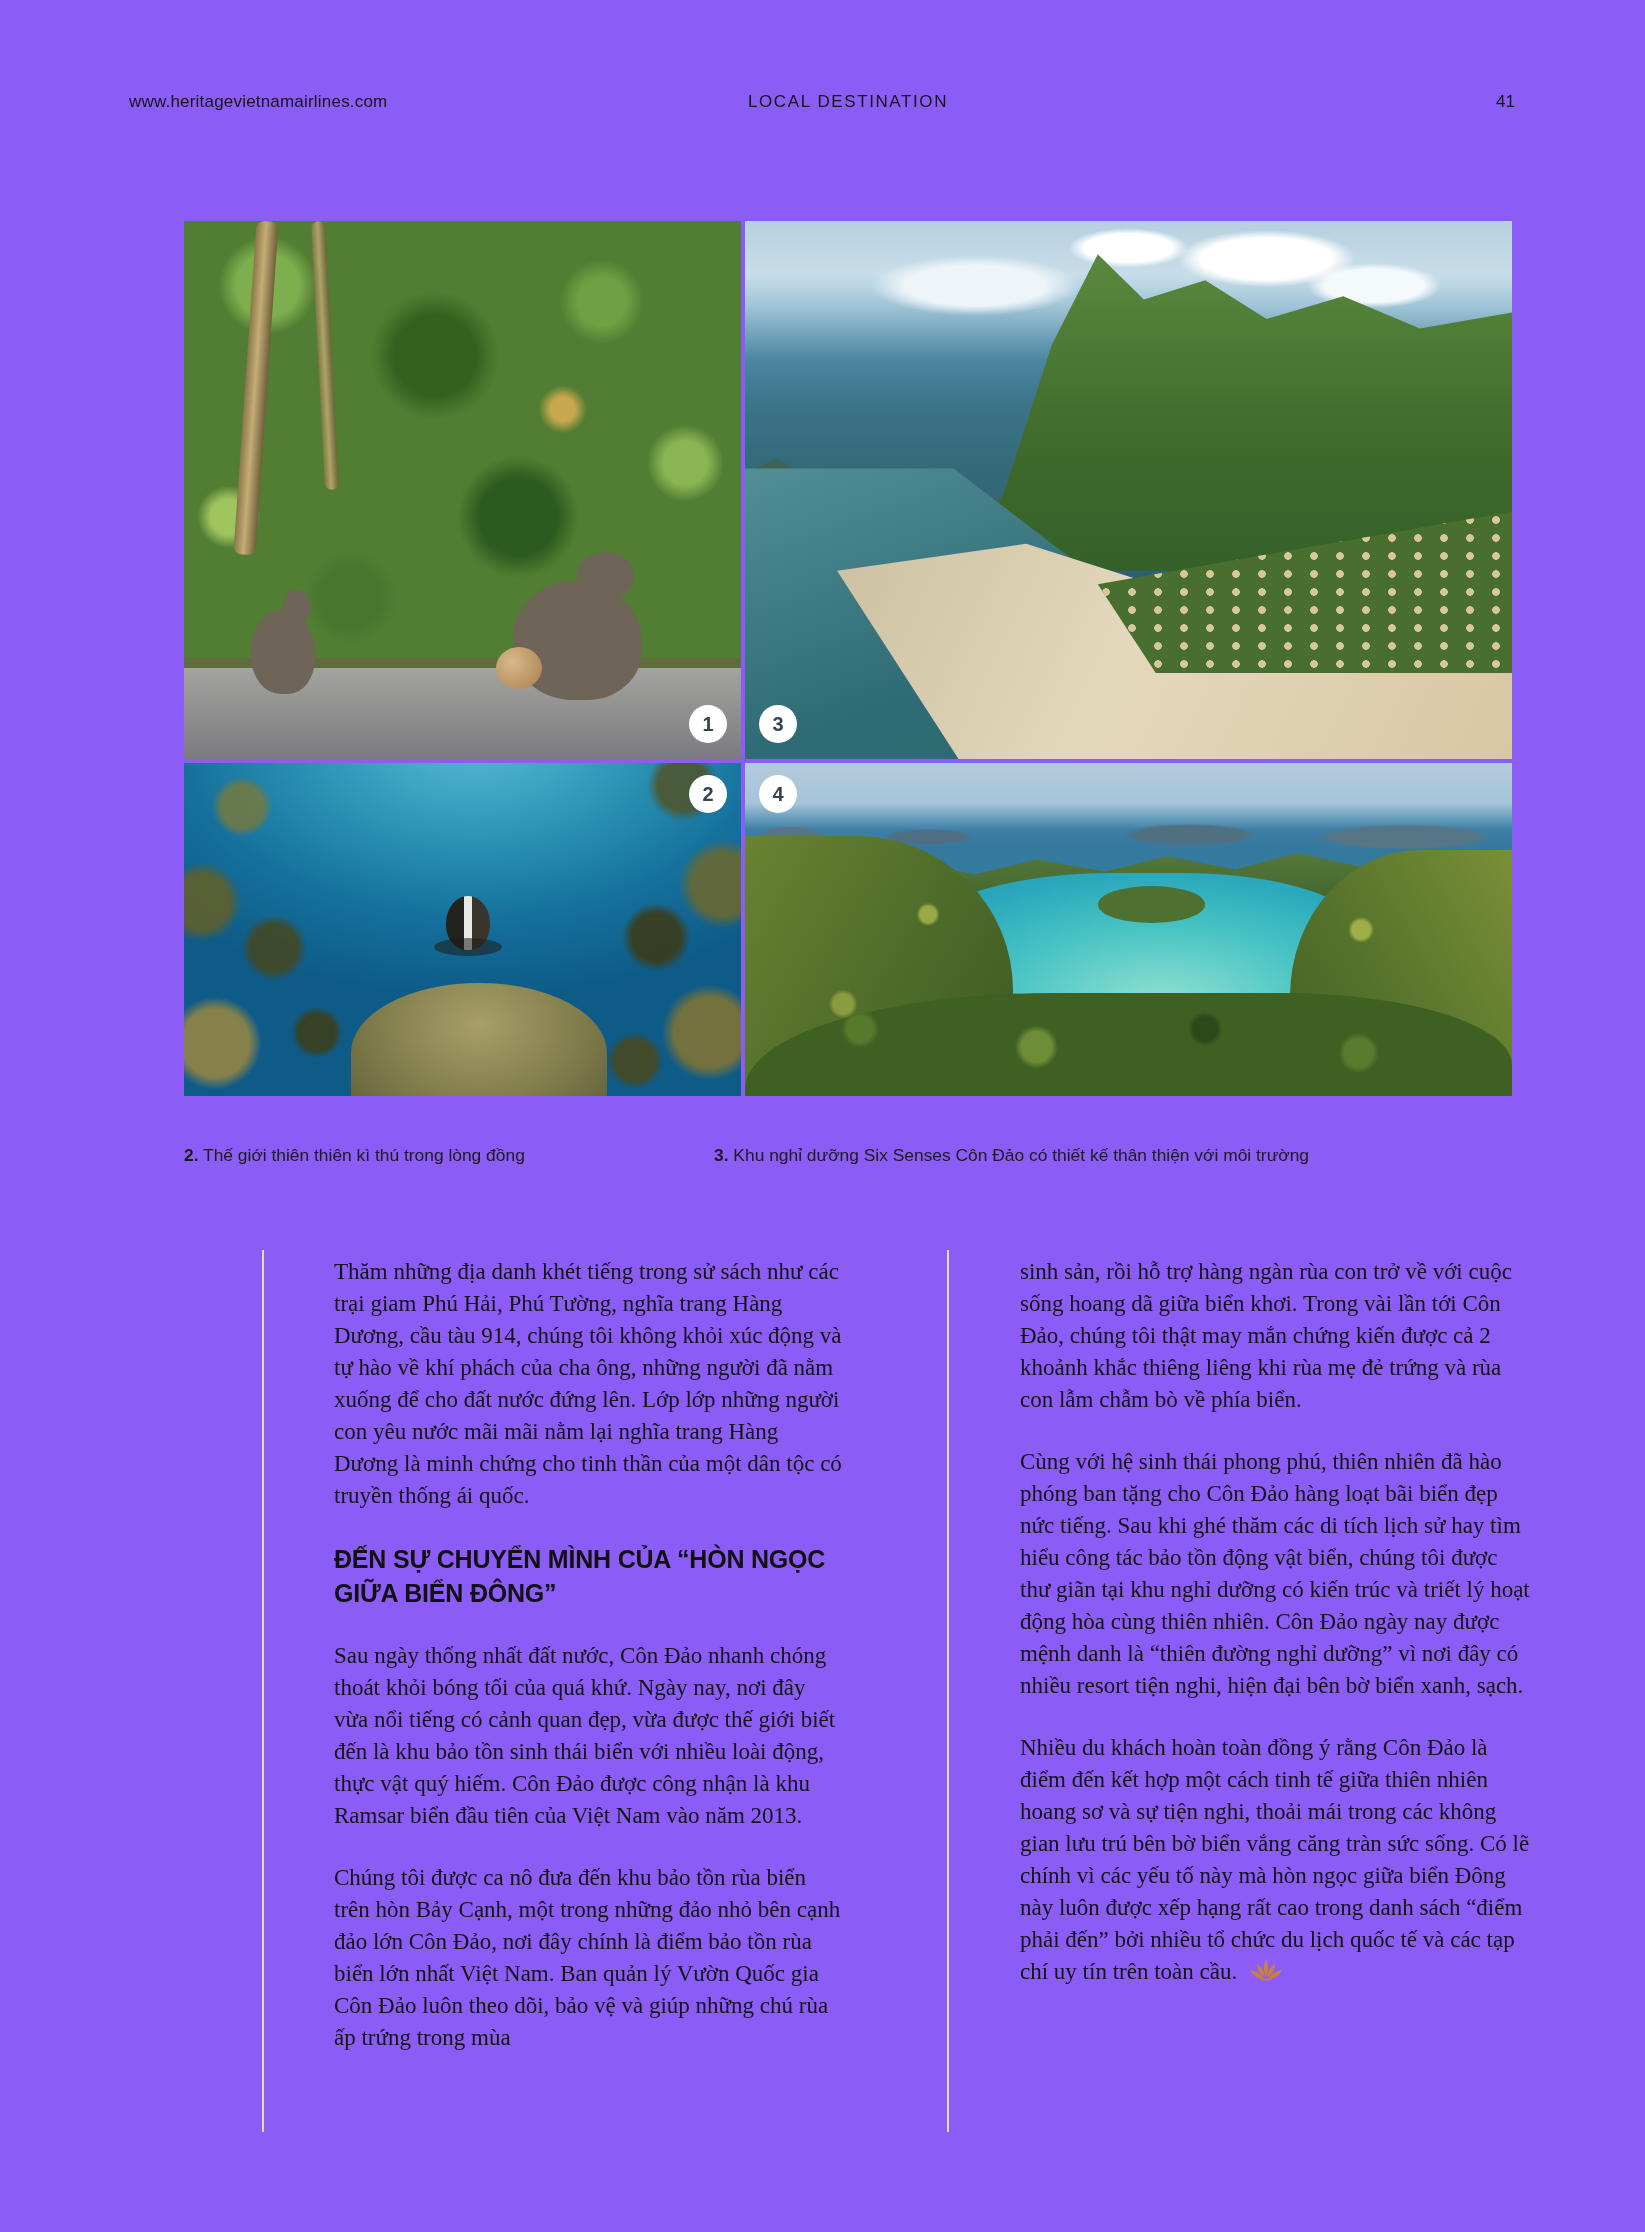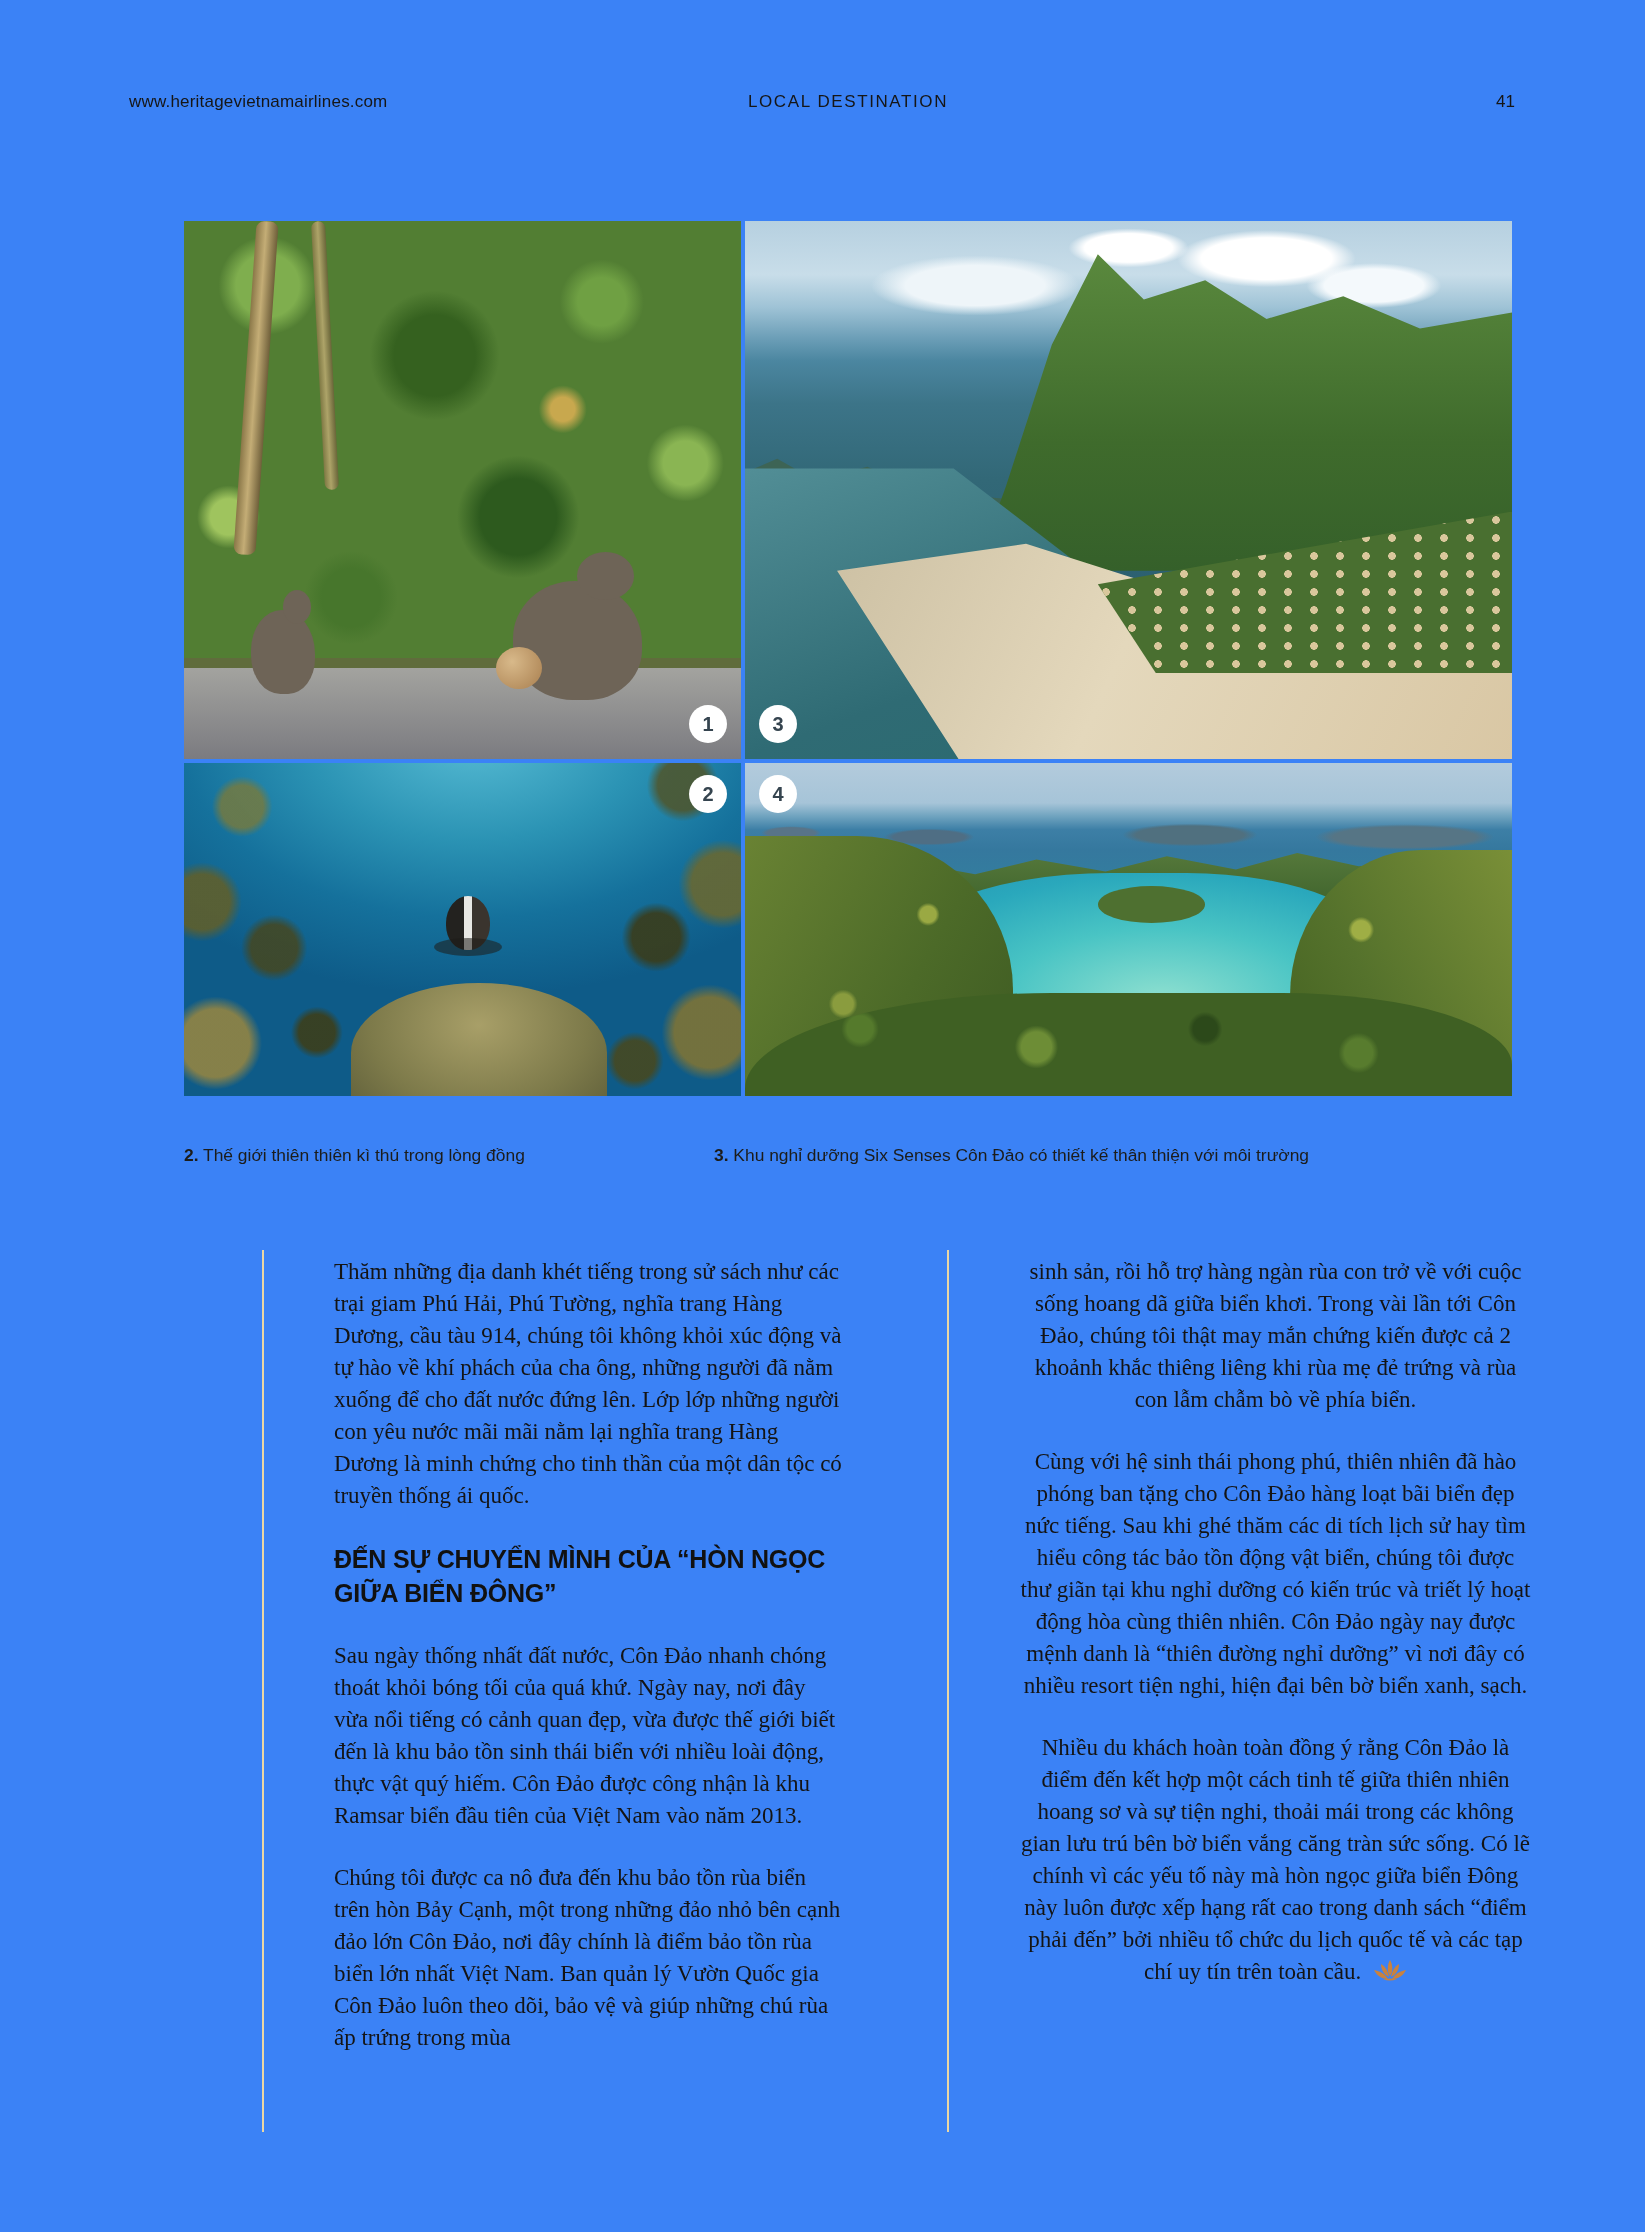--- a/index.html
+++ b/index.html
@@ -1,16 +1,16 @@
 <!DOCTYPE html>
 <html style="--rule: #ead7a4; --badge-number: #35444f; --lotus: #c9823e;"><head>
 <meta charset="utf-8">
 <style>
   html,body{margin:0;padding:0;background:#ffffff;}
-  .page{position:relative;width:1646px;height:2233px;background:#3b82f6;overflow:hidden;
+  .page{position:relative;width:1646px;height:2233px;background:#8b5cf6;overflow:hidden;
         font-family:"Liberation Sans","DejaVu Sans",sans-serif;color:#1a1a1a;}
 
   
   .header-item{position:absolute;top:92px;font-size:17px;line-height:20px;color:#161616;}
   .hdr-left{left:129px;letter-spacing:0.2px;}
   .hdr-center{left:184px;width:1328px;text-align:center;letter-spacing:1.6px;}
   .hdr-right{right:131px;}
 
   
   .photo-grid{position:absolute;left:184px;top:221px;width:1328px;height:876px;
@@ -143,21 +143,21 @@
   .caption-line b{font-weight:700;}
 
   
   .col-rule{position:absolute;top:1250px;width:2px;height:882px;background:var(--rule,#ead7a4);}
   .rule-left{left:262px;}
   .rule-right{left:947px;}
   .body-col{position:absolute;top:1256px;width:511px;
     font-family:"Liberation Serif","DejaVu Serif",serif;
     font-size:23px;line-height:32px;color:#141414;text-align:left;margin-left:40px;}
   .col-left{left:294px;}
-  .col-right{left:980px;text-align:center;}
+  .col-right{left:980px;}
   .body-col p{margin:0 0 30px 0;}
   .body-col p:last-child{margin-bottom:0;}
   .article-heading{font-family:"Liberation Sans","DejaVu Sans",sans-serif;
     font-weight:700;font-size:25px;line-height:34px;letter-spacing:-0.2px;
     margin:0 0 6px 0;color:#111;}
   .lotus{display:inline-block;vertical-align:-3px;margin-left:6px;}
 </style>
 </head>
 <body>
 

